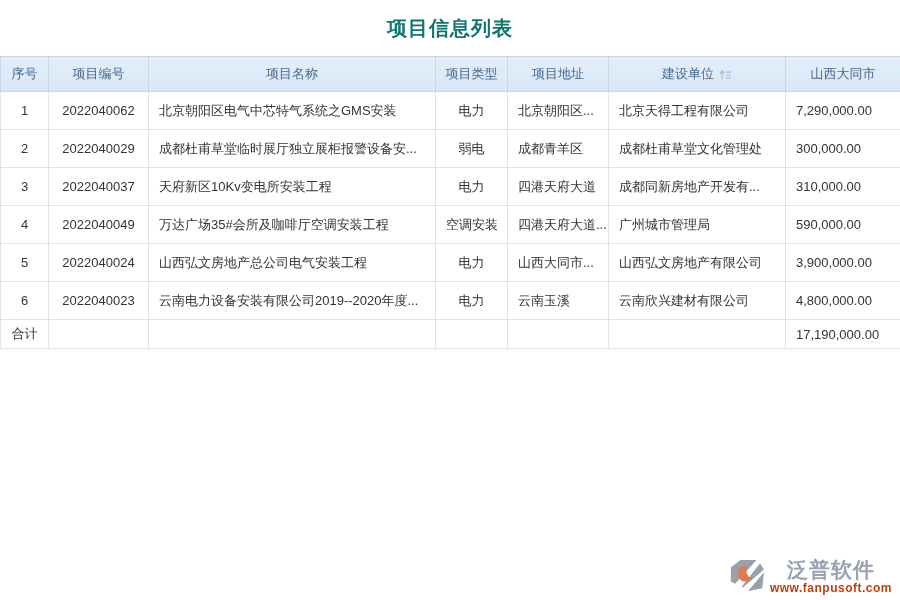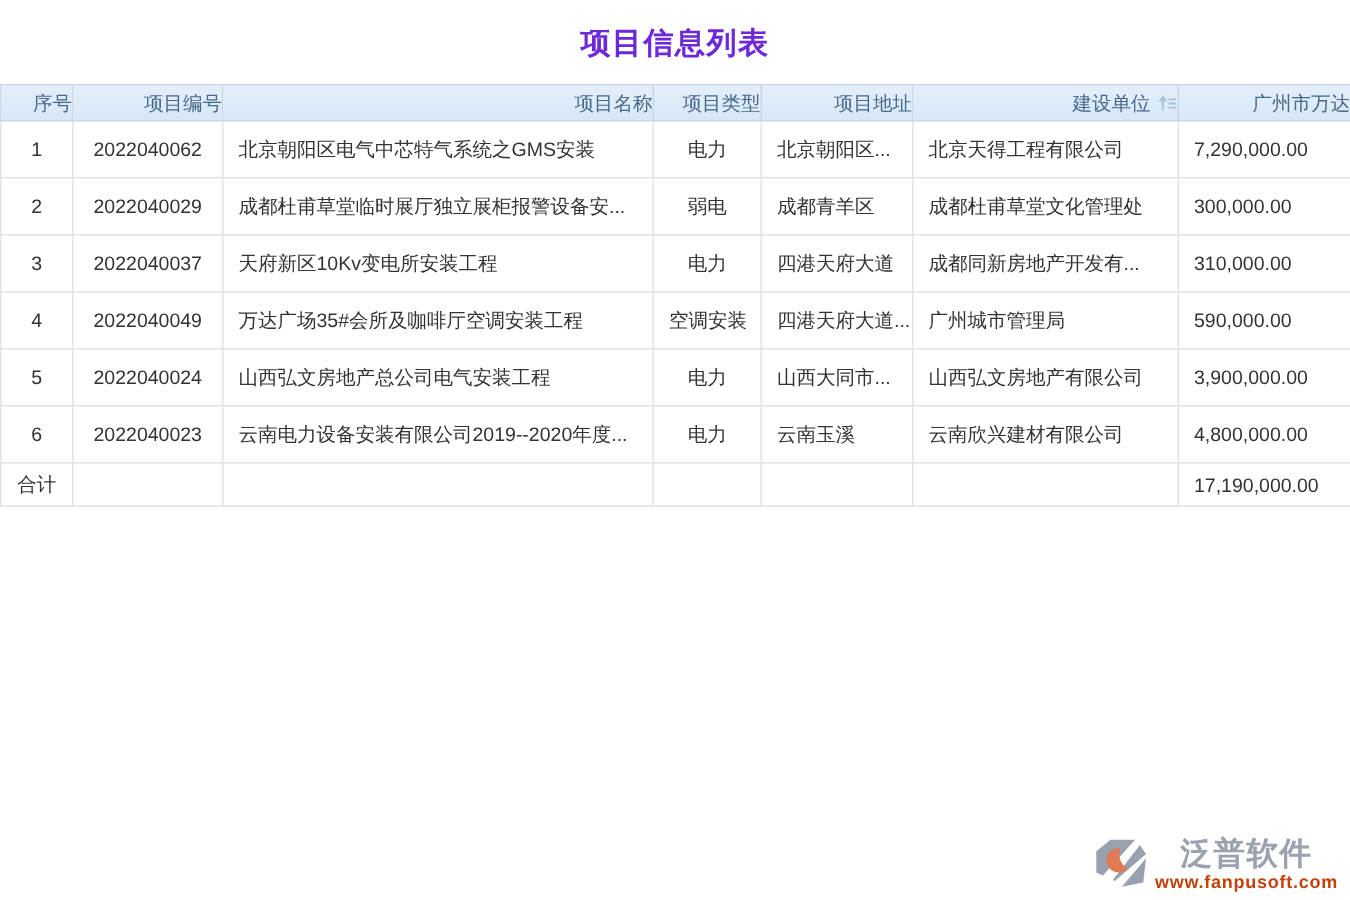--- a/index.html
+++ b/index.html
@@ -3,40 +3,40 @@
 <meta charset="utf-8">
 <style>
   * { margin:0; padding:0; box-sizing:border-box; }
   html,body { width:900px; height:600px; background:#ffffff; overflow:hidden; }
   body { font-family:"Liberation Sans","DejaVu Sans",sans-serif; position:relative; }
 
   .page-title {
     text-align:center;
     font-size:20px;
     font-weight:bold;
-    color:#6d28d9;
+    color:#0f766e;
     padding:15px 0 14px 0;
     letter-spacing:1px;
   }
 
   table.grid {
     width:900px;
     border-collapse:collapse;
     table-layout:fixed;
     font-size:13px;
     color:#333333;
   }
 
   table.grid thead th {
     background:linear-gradient(#e3eefa,#d8e7f5);
     color:#47698c;
     font-weight:normal;
-    height:24px;
+    height:35px;
     border:1px solid #c5d6e8;
-    text-align:right;
+    text-align:center;
     white-space:nowrap;
     overflow:hidden;
   }
 
   table.grid td {
     border:1px solid #e3e3e3;
     padding:0 10px;
     white-space:nowrap;
     overflow:hidden;
     text-overflow:clip;
@@ -98,21 +98,21 @@
         <th class="c">项目编号</th>
         <th class="c">项目名称</th>
         <th class="c">项目类型</th>
         <th class="c">项目地址</th>
         <th class="c">
           <span>建设单位</span><svg class="sort-icon" width="13" height="12" viewBox="0 0 13 12">
             <path d="M3.2 10.5 V2.5 M1 4.6 L3.2 1.8 L5.4 4.6" fill="none" stroke="#a4bfd8" stroke-width="1.2"></path>
             <path d="M7 3.2 H12 M7 6 H12 M7 8.8 H12" fill="none" stroke="#a4bfd8" stroke-width="1.2"></path>
           </svg>
         </th>
-        <th class="c">广州市万达</th>
+        <th class="c">山西大同市</th>
       </tr>
     </thead>
     <tbody id="rows-body">
   <tr class="data-row">
     <td class="c">1</td>
     <td class="c">2022040062</td>
     <td class="l">北京朝阳区电气中芯特气系统之GMS安装</td>
     <td class="c">电力</td>
     <td class="l">北京朝阳区...</td>
     <td class="l">北京天得工程有限公司</td>

